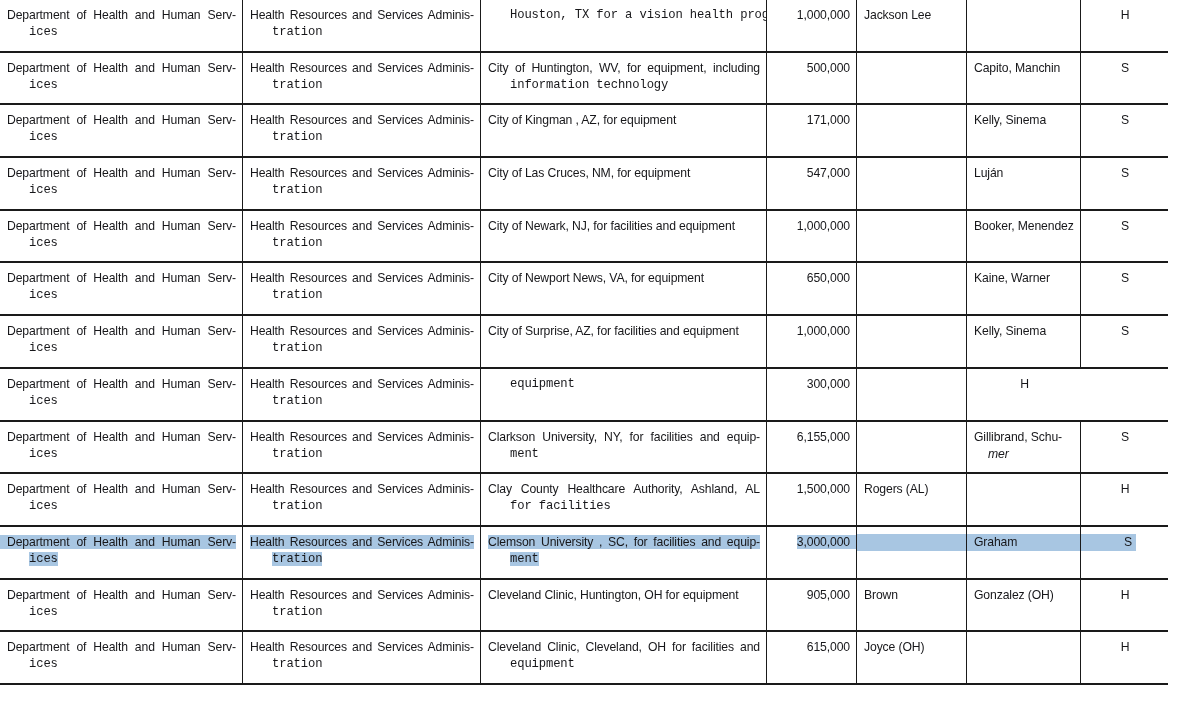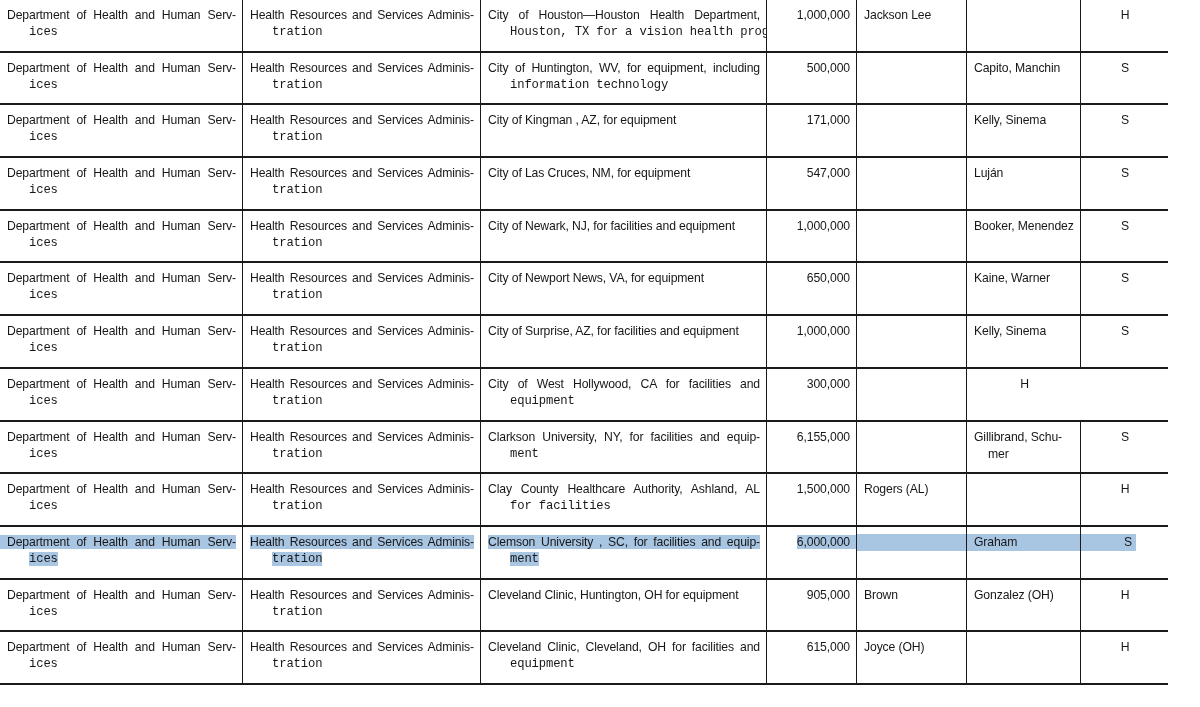--- a/index.html
+++ b/index.html
@@ -19,21 +19,21 @@
     grid-template-columns:243px 238px 286px 90px 110px 114px 87px;
     height:52.7px;
     box-sizing:border-box;
     border-bottom:2px solid #1a1a1a;
   }
   .cell { box-sizing:border-box; padding:7px 6px 0 7px; overflow:hidden; }
   .c1,.c2,.c3,.c4,.c5,.c6 { border-right:1.4px solid #1a1a1a; }
   .line { line-height:17px; white-space:nowrap; }
   .just { text-align:justify; text-align-last:justify; white-space:normal; }
   .cont { padding-left:22px;font-family:Liberation Mono, monospace; }
-  .cont-sm { padding-left:14px; }
+  .cont-sm { padding-left:14px;font-style:italic; }
   .c4 { text-align:right; }
   .c7 { text-align:center; }
   
   .hl { background:var(--hl); }
   .hl-left { box-shadow:-7px 0 0 0 var(--hl); }
   .hl-right { box-shadow:8px 0 0 0 var(--hl); }
   .band { display:block; height:17px; margin:0 -6px 0 -7px; background:var(--hl); }
   .hl-fullline { background:var(--hl); margin:0 -6px 12px -7px; padding-left:7px; }
   .hl-part {
     background:linear-gradient(to right, var(--hl) 0 63%, transparent 63%);
@@ -48,21 +48,20 @@
       <div class="row">
         <div class="cell c1">
           <div class="line just"><span>Department of Health and Human Serv-</span></div>
           <div class="line cont"><span>ices</span></div>
         </div>
         <div class="cell c2">
           <div class="line just"><span>Health Resources and Services Adminis-</span></div>
           <div class="line cont"><span>tration</span></div>
         </div>
         <div class="cell c3">
-          <div class="line just"><span>City of Houston—Houston Health Department,</span></div>
           <div class="line cont"><span>Houston, TX for a vision health program</span></div>
         </div>
         <div class="cell c4">
           <div class="line"><span>1,000,000</span></div>
         </div>
         <div class="cell c5">
           <div class="line"><span>Jackson Lee</span></div>
         </div>
         <div class="cell c6"></div>
         <div class="cell c7">
@@ -211,21 +210,20 @@
       <div class="row">
         <div class="cell c1">
           <div class="line just"><span>Department of Health and Human Serv-</span></div>
           <div class="line cont"><span>ices</span></div>
         </div>
         <div class="cell c2">
           <div class="line just"><span>Health Resources and Services Adminis-</span></div>
           <div class="line cont"><span>tration</span></div>
         </div>
         <div class="cell c3">
-          <div class="line just"><span>City of West Hollywood, CA for facilities and</span></div>
           <div class="line cont"><span>equipment</span></div>
         </div>
         <div class="cell c4">
           <div class="line"><span>300,000</span></div>
         </div>
         <div class="cell c6"></div>
         <div class="cell c7">
           <div class="line"><span>H</span></div>
         </div>
       </div>
@@ -285,21 +283,21 @@
         </div>
         <div class="cell c2">
           <div class="line just"><span class="hl">Health Resources and Services Adminis-</span></div>
           <div class="line cont"><span class="hl">tration</span></div>
         </div>
         <div class="cell c3">
           <div class="line just"><span class="hl">Clemson University , SC, for facilities and equip-</span></div>
           <div class="line cont"><span class="hl">ment</span></div>
         </div>
         <div class="cell c4">
-          <div class="line"><span class="hl hl-right">6,000,000</span></div>
+          <div class="line"><span class="hl hl-right">3,000,000</span></div>
         </div>
         <div class="cell c5">
           <div class="line">
             <span class="band"></span>
           </div>
         </div>
         <div class="cell c6">
           <div class="line hl-fullline"><span>Graham</span></div>
         </div>
         <div class="cell c7">

